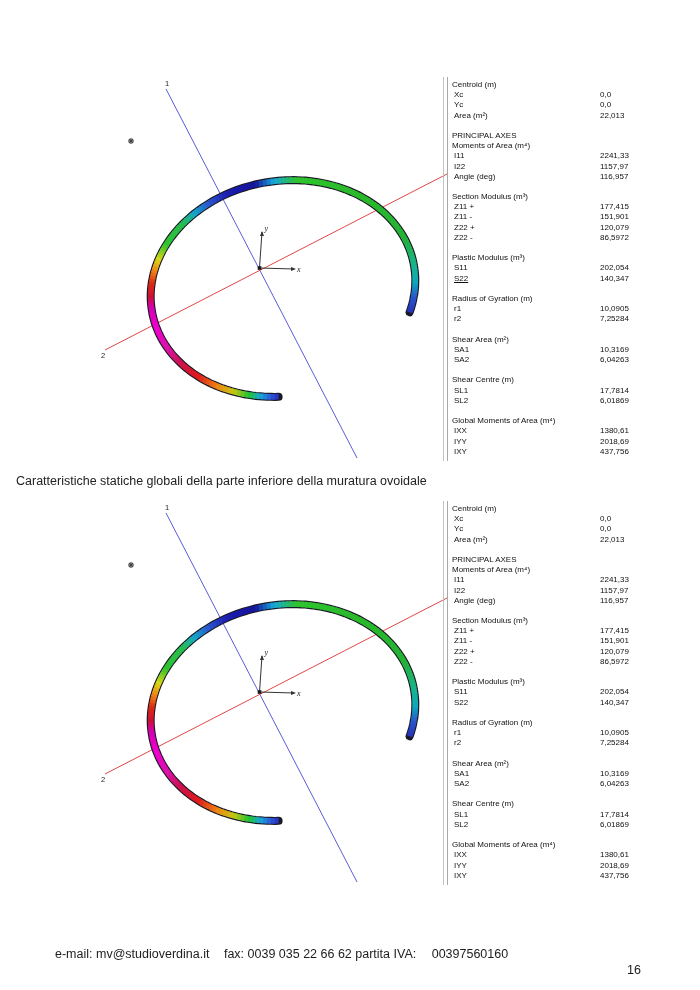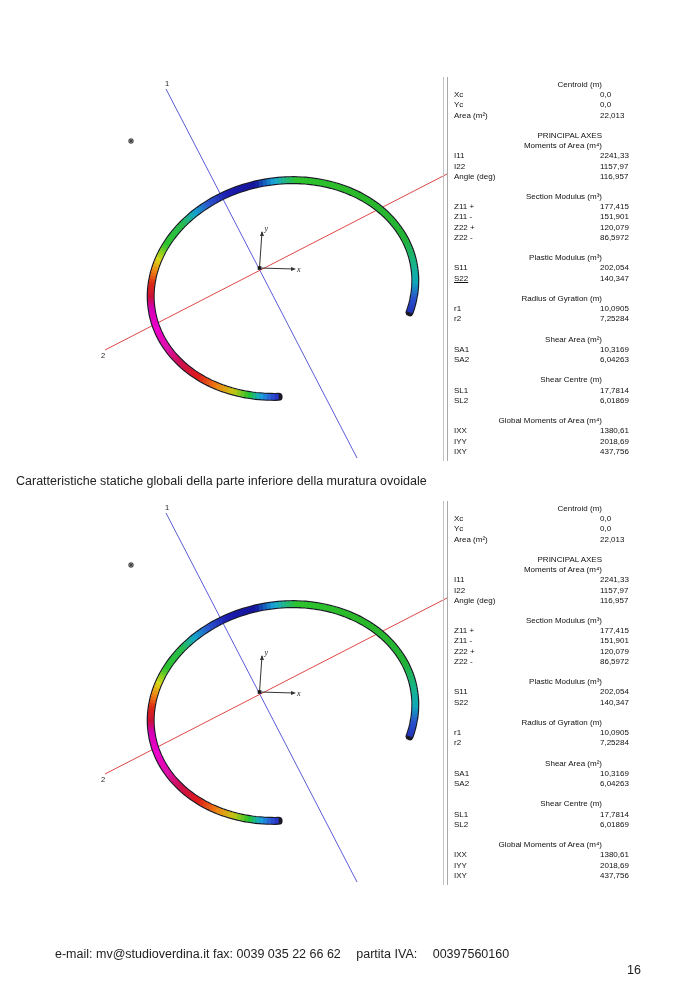--- a/index.html
+++ b/index.html
@@ -11,27 +11,27 @@
   .sep{position:absolute;width:1px;height:384px;}
   .sep.a{left:443px;background:#c2c2c2;}
   .sep.b{left:447px;background:#a9a9a9;}
   .sep.f1{top:77px;}
   .sep.f2{top:501px;}
   .panel{position:absolute;left:452px;width:150px;font-size:8px;line-height:10.2px;color:#101010;white-space:nowrap;}
   #panel1{top:80px;}
   #panel2{top:504px;}
   .prow{display:flex;height:10.2px;}
   .prow .lbl{width:106px;flex:none;padding-left:2px;}
-  .prow.header .lbl{padding-left:0;width:150px;text-align:right;}
+  .prow.header .lbl{padding-left:0;width:150px;}
   .prow .val{flex:none;margin-left:40px;}
   .u{text-decoration:underline;}
   .caption{position:absolute;top:474px;left:16px;width:700px;text-align:left;font-size:12.5px;color:#222;}
   .footer{position:absolute;top:947px;left:55px;font-size:12.5px;color:#1d1d1d;white-space:nowrap;}
-  .footer .seg-fax{margin-left:0;}
-  .footer .seg-iva{margin-left:12px;}
+  .footer .seg-fax{margin-left:11px;}
+  .footer .seg-iva{}
   .footer .seg-ivanum{margin-left:12px;}
   .pagenum{position:absolute;top:947px;left:627px;font-size:12.5px;color:#1d1d1d;margin-top:16px;}
 </style>
 </head>
 <body>
 
 <div class="page">
 
   <div class="fig" id="figwrap1">
     <svg id="figsvg1" width="360" height="392" viewBox="0 0 360 392">

